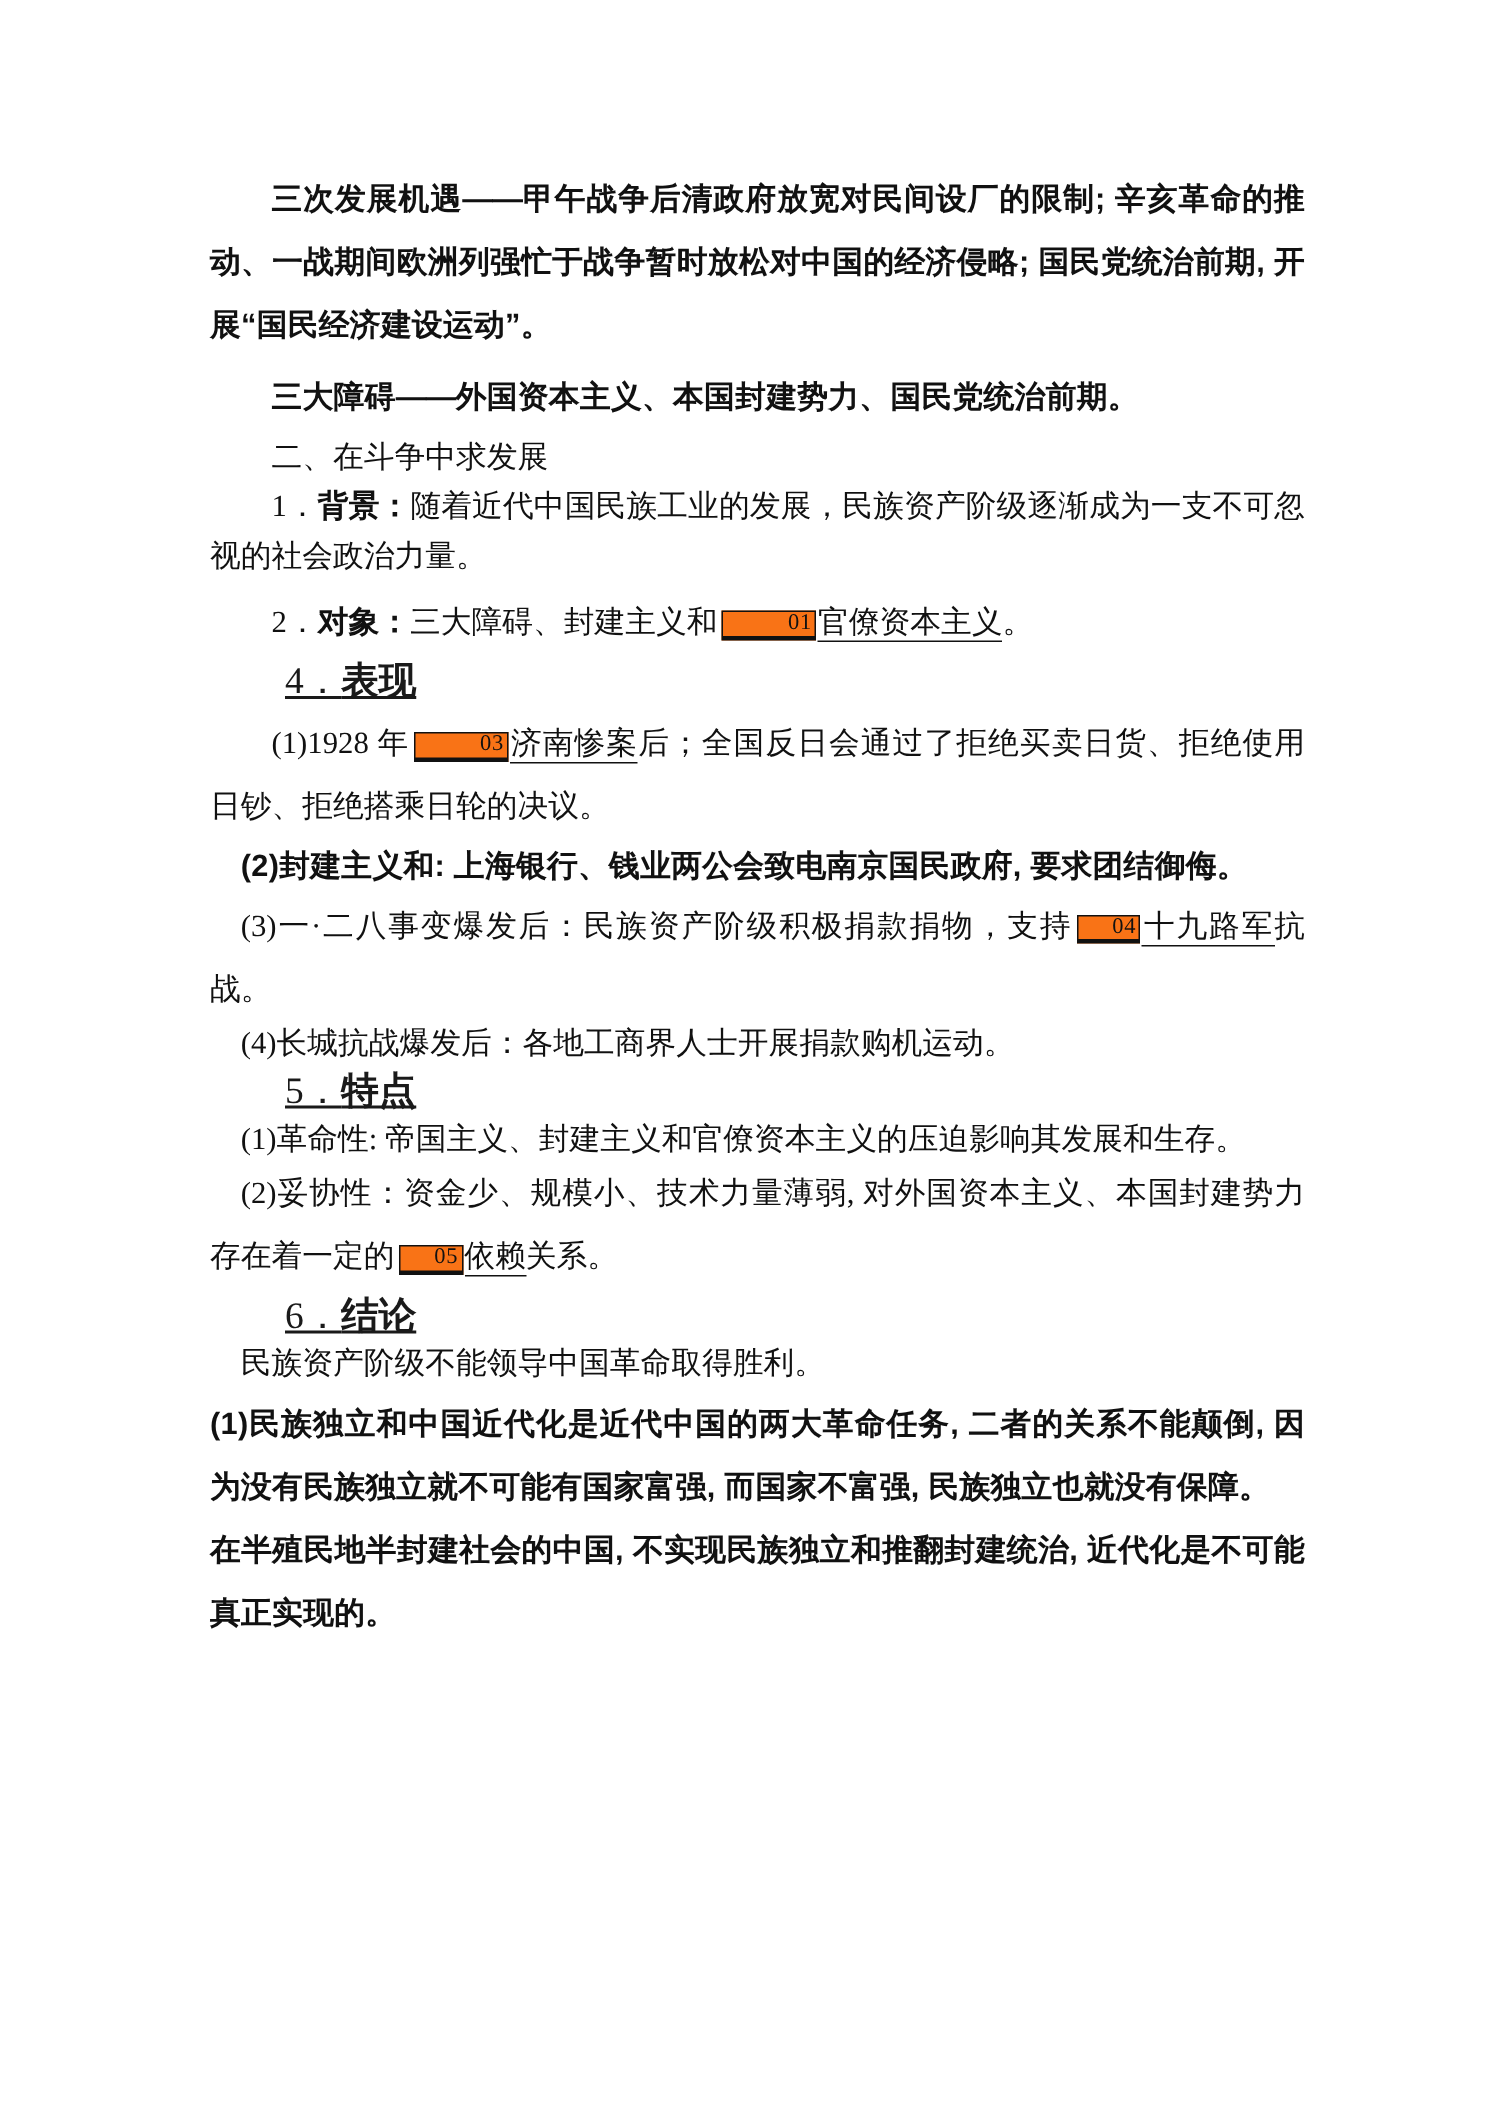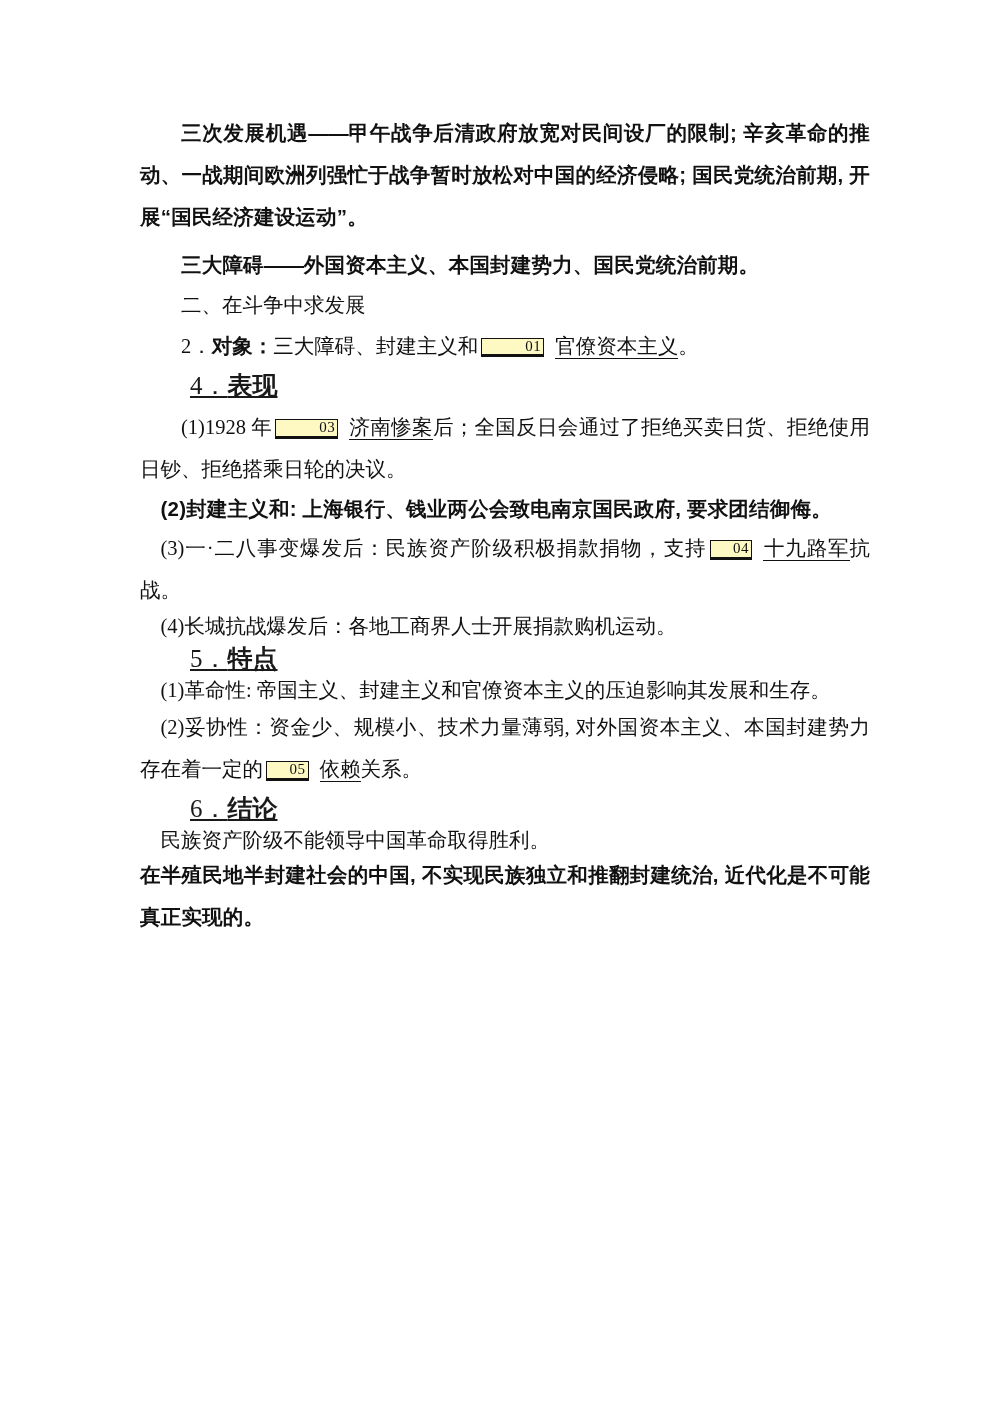--- a/index.html
+++ b/index.html
@@ -91,44 +91,44 @@
     display: inline-block;
     border: 1.4px solid #111;
     border-bottom: 3px solid #111;
     font-family: "Liberation Serif", "DejaVu Serif", serif;
     font-size: 15px;
     line-height: 1.05;
     padding: 0 2px 0 2px;
     margin: 0 1px 0 3px;
     vertical-align: 2px;
     letter-spacing: 0.5px;
-    background: #fef9c3;
+    background: #f97316;
   }
   .ansline {
     border-bottom: 1.6px solid #111;
     padding-bottom: 1px;
-    margin-left: 10px;
   }
 
   
   .dash { letter-spacing: -0.5px; }
 
   .nowrapnum { font-family: "Liberation Serif", "DejaVu Serif", serif; }
 </style>
 </head>
 <body>
 
 <div class="page">
 
   <p class="p hei loose indent2 mt-xs"><span>三次发展机遇</span><span class="dash">——</span><span>甲午战争后清政府放宽对民间设厂的限制; 辛亥革命的推动、一战期间欧洲列强忙于战争暂时放松对中国的经济侵略; 国民党统治前期, 开展“国民经济建设运动”。</span></p>
 
   <p class="p hei loose indent2 mt-s"><span>三大障碍</span><span class="dash">——</span><span>外国资本主义、本国封建势力、国民党统治前期。</span></p>
 
   <p class="p song tight indent2 mt-s">二、在斗争中求发展</p>
 
+  <p class="p song semi indent2 mt-xs"><span class="nowrapnum">1．</span><span class="lbl">背景：</span><span>随着近代中国民族工业的发展，民族资产阶级逐渐成为一支不可忽视的社会政治力量。</span></p>
 
   <p class="p song loose indent2 mt-s"><span class="nowrapnum">2．</span><span class="lbl">对象：</span><span>三大障碍、封建主义和</span><span class="ansbox">01</span><span class="ansline">官僚资本主义</span><span>。</span></p>
 
 
   <p class="sec-head mt-s"><span class="num">4．</span><span class="ttl">表现</span></p>
 
   <p class="p song loose indent2 mt-xs"><span>(1)</span><span>1928 年</span><span class="ansbox">03</span><span class="ansline">济南惨案</span><span>后；全国反日会通过了拒绝买卖日货、拒绝使用日钞、拒绝搭乘日轮的决议。</span></p>
 
   <p class="p hei semi indent1 mt-xs"><span>(2)</span><span>封建主义和: 上海银行、钱业两公会致电南京国民政府, 要求团结御侮。</span></p>
 
@@ -140,16 +140,17 @@
 
   <p class="p song tight indent1"><span>(1)</span><span>革命性: 帝国主义、封建主义和官僚资本主义的压迫影响其发展和生存。</span></p>
 
   <p class="p song loose indent1 mt-xs"><span>(2)</span><span>妥协性：资金少、规模小、技术力量薄弱, 对外国资本主义、本国封建势力存在着一定的</span><span class="ansbox">05</span><span class="ansline">依赖</span><span>关系。</span></p>
 
   <p class="sec-head mt-m"><span class="num">6．</span><span class="ttl">结论</span></p>
 
   <p class="p song tight indent1">民族资产阶级不能领导中国革命取得胜利。</p>
 
 
+  <p class="p hei loose mt-s">(1)民族独立和中国近代化是近代中国的两大革命任务, 二者的关系不能颠倒, 因为没有民族独立就不可能有国家富强, 而国家不富强, 民族独立也就没有保障。</p>
 
   <p class="p hei loose">在半殖民地半封建社会的中国, 不实现民族独立和推翻封建统治, 近代化是不可能真正实现的。</p>
 
 </div>
 
 </body></html>

